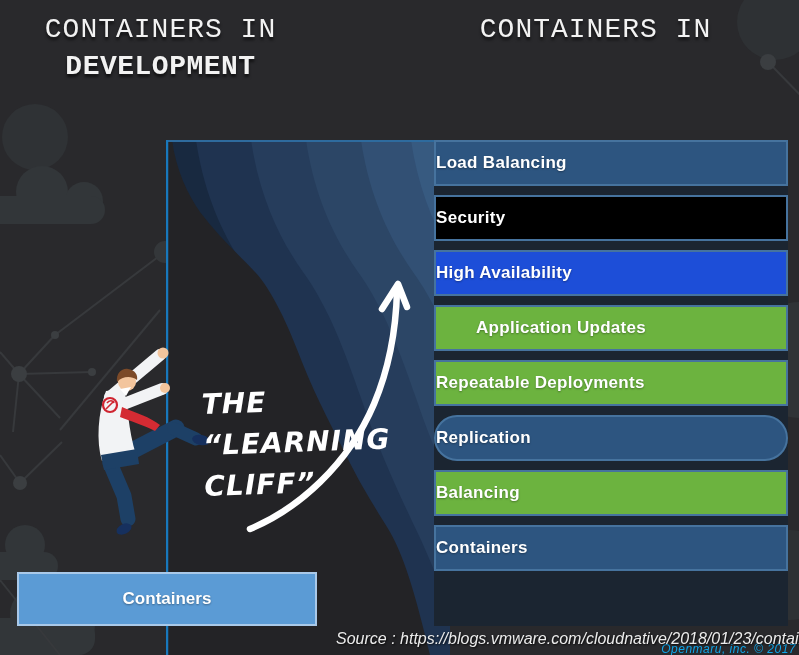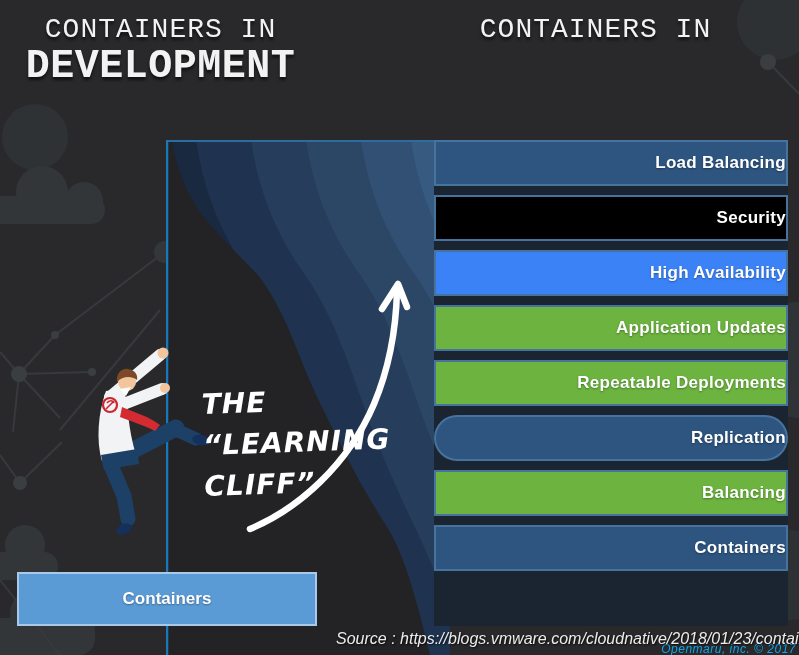--- a/index.html
+++ b/index.html
@@ -11,42 +11,42 @@
   .stage svg{display:block;}
   .layer{position:absolute;left:0;top:0;}
 
   
   .title{
     position:absolute;text-align:center;color:#f2f2f2;
     font-size:28px;letter-spacing:1px;line-height:37px;
     text-shadow:0 3px 3px rgba(0,0,0,.6);
     font-family:Liberation Mono, monospace;
   }
-  .title .line2{font-weight:bold;font-size:40px;letter-spacing:.5px;}
+  .title .line2{font-weight:bold;font-size:28px;letter-spacing:.5px;}
   .title-dev{left:18px;top:11px;width:285px;}
   .title-prod{left:448px;top:11px;width:295px;}
 
   
   .cliff-caption{
     position:absolute;left:203px;top:381px;width:170px;
     color:#ffffff;font-style:italic;font-weight:bold;
     font-size:28px;line-height:41px;letter-spacing:1px;
     transform:rotate(-2deg);
     font-family:"DejaVu Sans",sans-serif;
   }
 
   
   .bars{
     position:absolute;left:434px;top:140px;width:354px;height:486px;
     background:#1b2531;
   }
   .bar{
     box-sizing:border-box;height:46px;margin-bottom:9px;
     border:2px solid #46739e;
-    display:flex;align-items:center;justify-content:flex-end;
+    display:flex;align-items:center;justify-content:flex-start;
     color:#ffffff;font-weight:bold;font-size:17px;letter-spacing:.3px;
     text-shadow:0 1px 2px rgba(0,0,0,.35);
   }
   .bar:last-child{margin-bottom:0;}
 
   
   .dev-box{
     position:absolute;left:17px;top:572px;width:300px;height:54px;
     box-sizing:border-box;background:#5b9bd5;border:2px solid #a9c9e9;
     display:flex;align-items:center;justify-content:center;
@@ -165,21 +165,21 @@
     <div>CLIFF”</div>
   </div>
 
   <div class="bars">
     <div class="bar" style="background: rgb(45, 85, 128);">
         <span>Load Balancing</span>
       </div>
     <div class="bar" style="background: #000000;">
         <span>Security</span>
       </div>
-    <div class="bar" style="background: #3b82f6;">
+    <div class="bar" style="background: #1d4ed8;">
         <span>High Availability</span>
       </div>
     <div class="bar" style="background: rgb(108, 179, 63); padding-left: 40px;">
         <span>Application Updates</span>
       </div>
     <div class="bar" style="background: rgb(108, 179, 63);">
         <span>Repeatable Deployments</span>
       </div>
     <div class="bar" style="background: rgb(45, 85, 128); border-radius: 23px;">
         <span>Replication</span>

